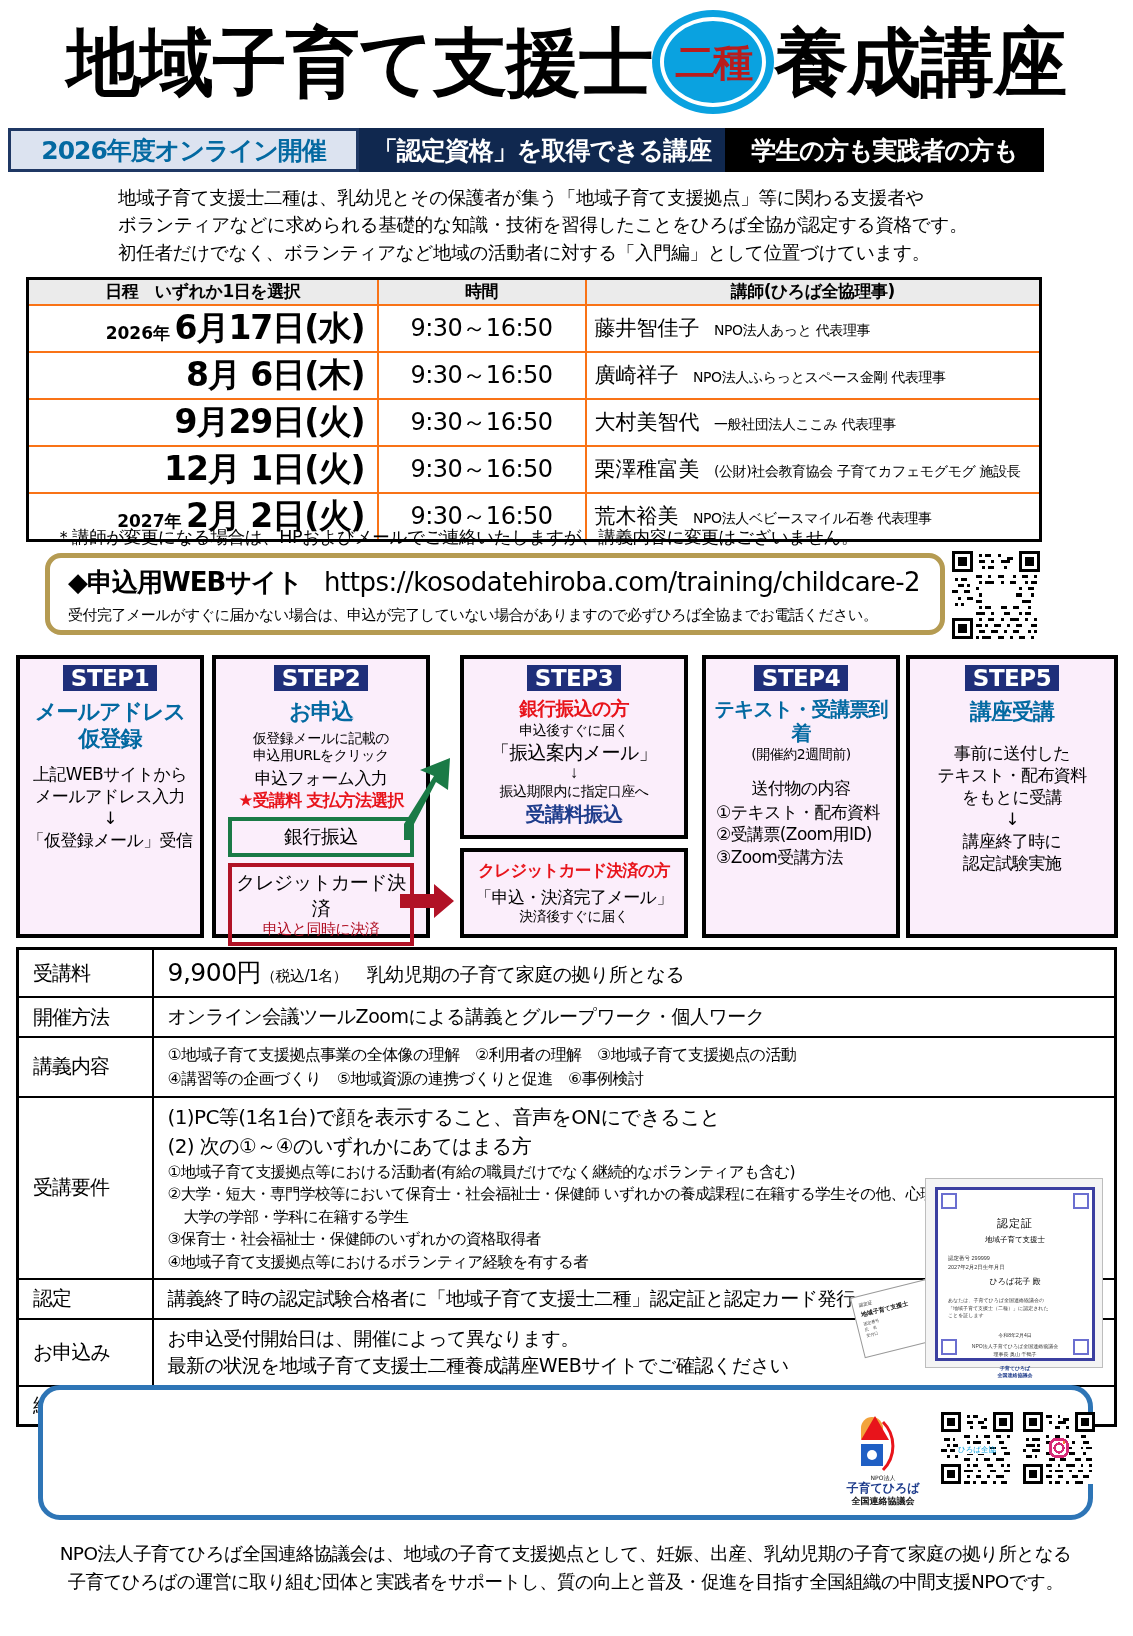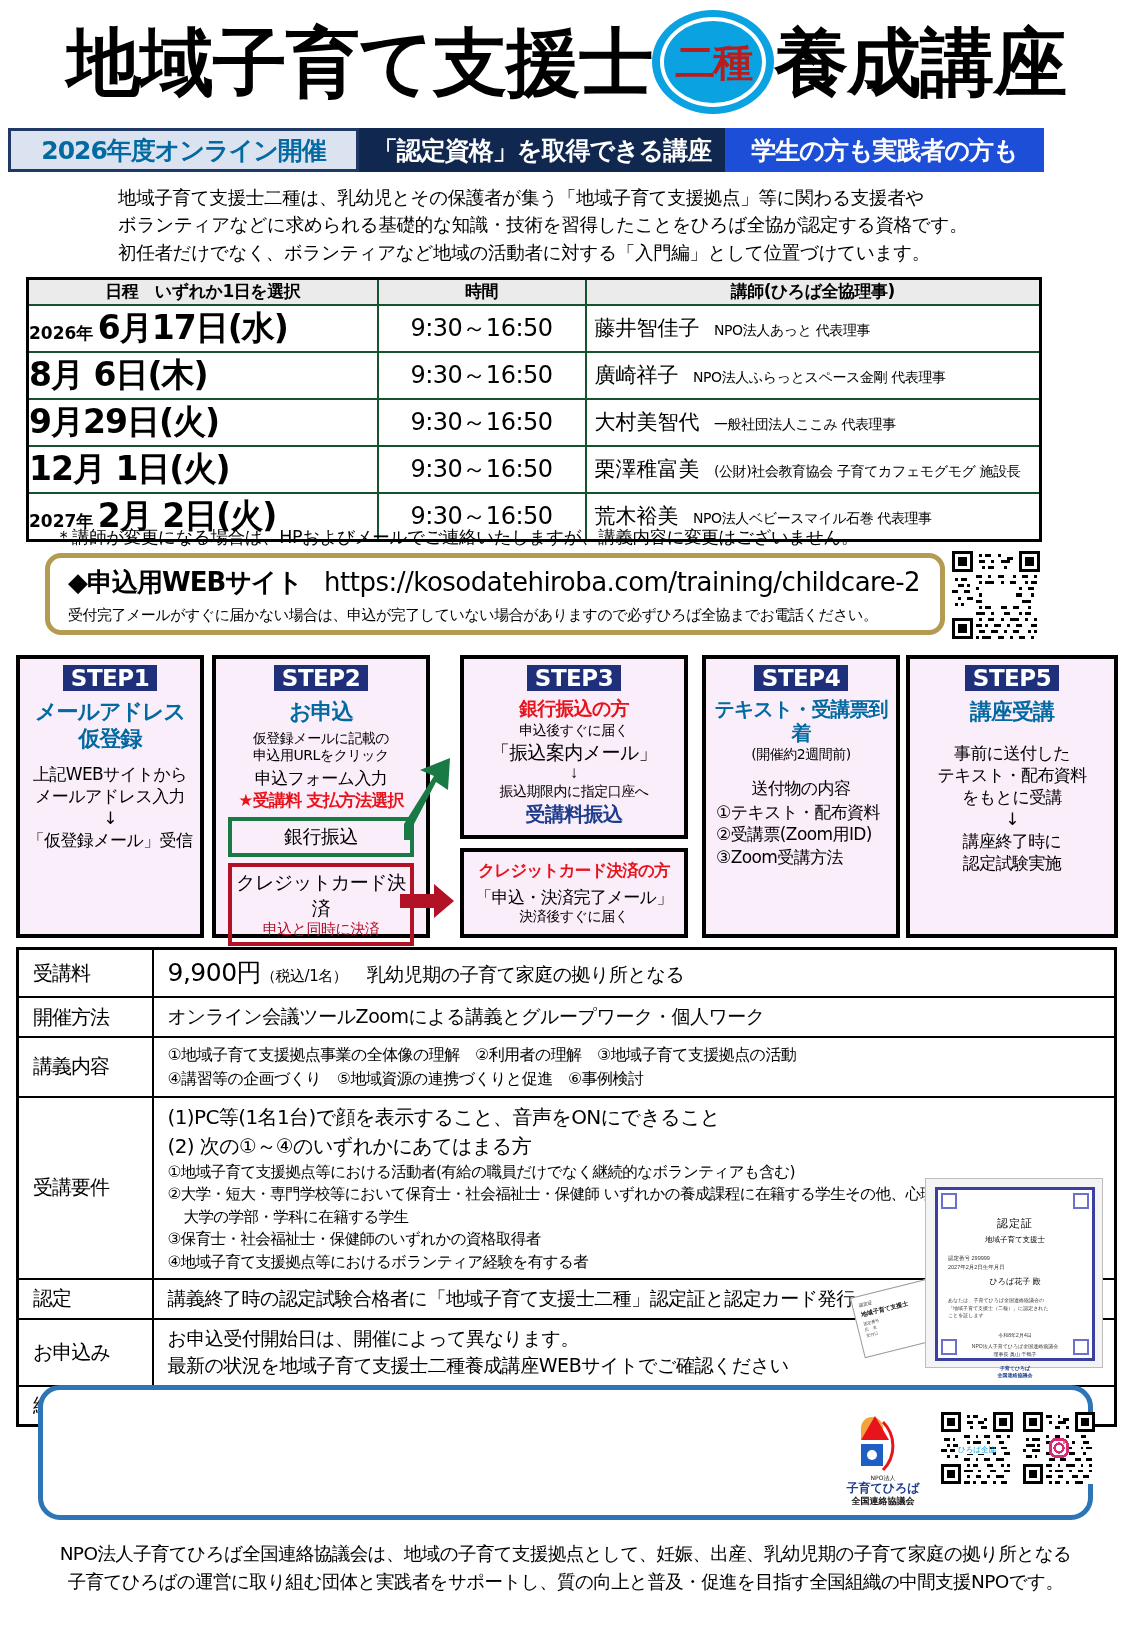--- a/index.html
+++ b/index.html
@@ -47,45 +47,45 @@
     position: absolute; left: 8px; top: 128px; width: 1117px; height: 44px;
     display: flex;
   }
   .banner {
     height: 44px; display: flex; align-items: center; justify-content: center;
     font-weight: bold; font-size: 25px; letter-spacing: -1px;
     font-family: "DejaVu Sans", "Liberation Sans", sans-serif;
   }
   .banner.b1 { width: 351px; background: #dce3f0; color: #0369a1; border: 3px solid #1f3864; }
   .banner.b2 { width: 366px; background: #10284f; color: #ffffff; }
-  .banner.b3 { width: 319px; background: #1d4ed8; color: #ffffff; }
+  .banner.b3 { width: 319px; background: #000000; color: #ffffff; }
 
   
   .intro {
     position: absolute; left: 118px; top: 184px; width: 910px;
     font-size: 18.5px; line-height: 1.48; letter-spacing: -0.3px;
     font-family: "DejaVu Sans", "Liberation Sans", sans-serif;
   }
 
   
   .sched {
     position: absolute; left: 26px; top: 277px; width: 1015px;
     border-collapse: collapse; table-layout: fixed;
     border: 3px solid #000;
   }
-  .sched th, .sched td { border: 2px solid #14532d; }
+  .sched th, .sched td { border: 2px solid #f97316; }
   .sched thead th {
     background: #ebebeb; font-size: 17px; font-weight: bold; height: 26px;
     letter-spacing: -0.5px; font-family: "DejaVu Sans","Liberation Sans",sans-serif;
   }
   .sched td { height: 42px; vertical-align: middle; }
   .col-date { width: 350px; }
   .col-time { width: 208px; }
   .col-inst { width: 455px; }
-  .date-cell { text-align: left; padding-right: 12px; white-space: nowrap; }
+  .date-cell { text-align: right; padding-right: 12px; white-space: nowrap; }
   .yr { font-size: 17px; font-weight: bold; font-family:"DejaVu Sans",sans-serif; }
   .dt { font-size: 33px; font-weight: bold; letter-spacing: -1px;
         font-family: "DejaVu Sans", "Liberation Sans", sans-serif; }
   .time-cell { text-align: center; font-size: 24px; letter-spacing: -0.5px;
         font-family: "DejaVu Sans","Liberation Sans",sans-serif; }
   .inst-cell { padding-left: 8px; white-space: nowrap; }
   .inst-name { font-size: 21px; font-family:"DejaVu Sans","Liberation Sans",sans-serif; }
   .inst-org { font-size: 14px; margin-left: 10px; letter-spacing:-0.4px;
         font-family:"DejaVu Sans","Liberation Sans",sans-serif; }
 

